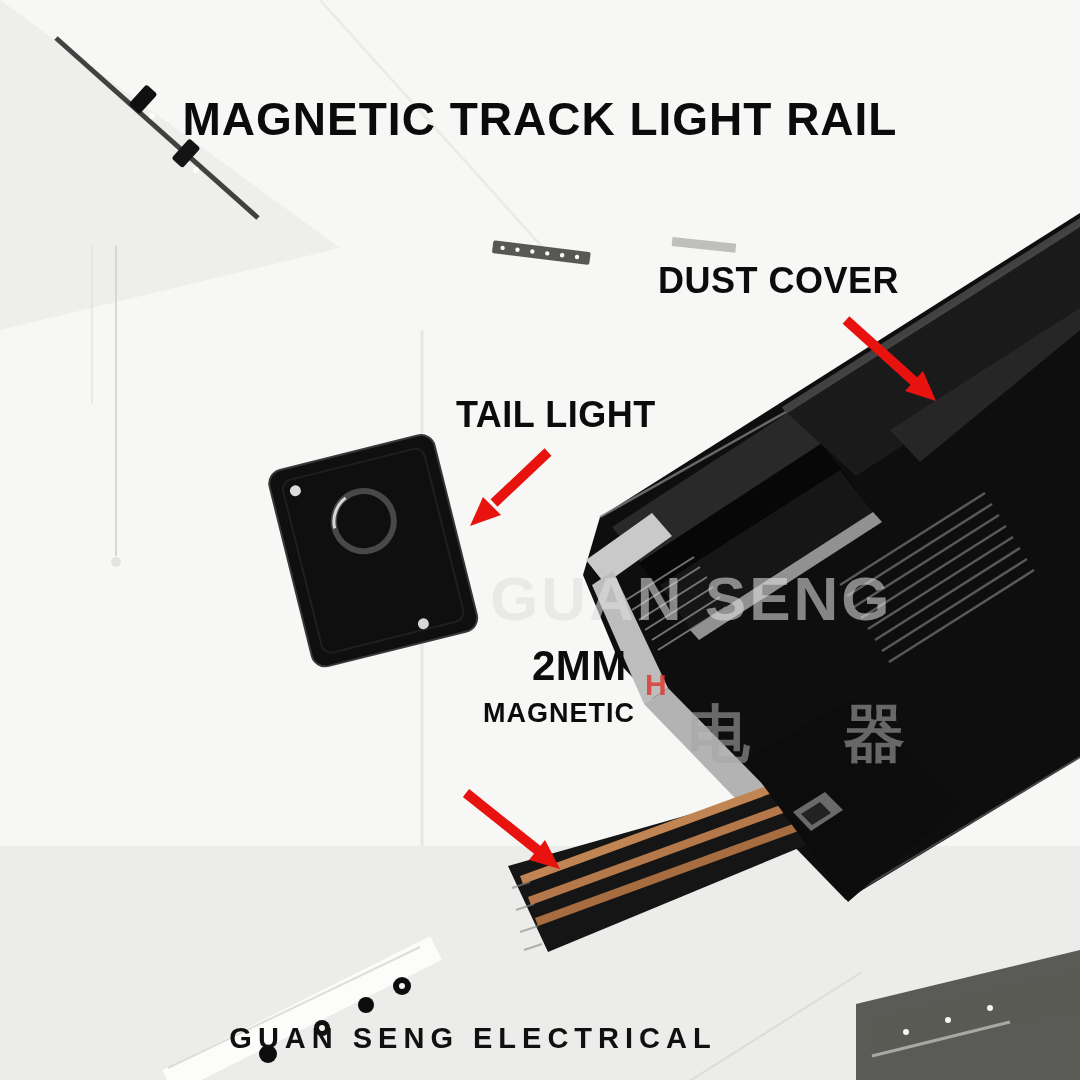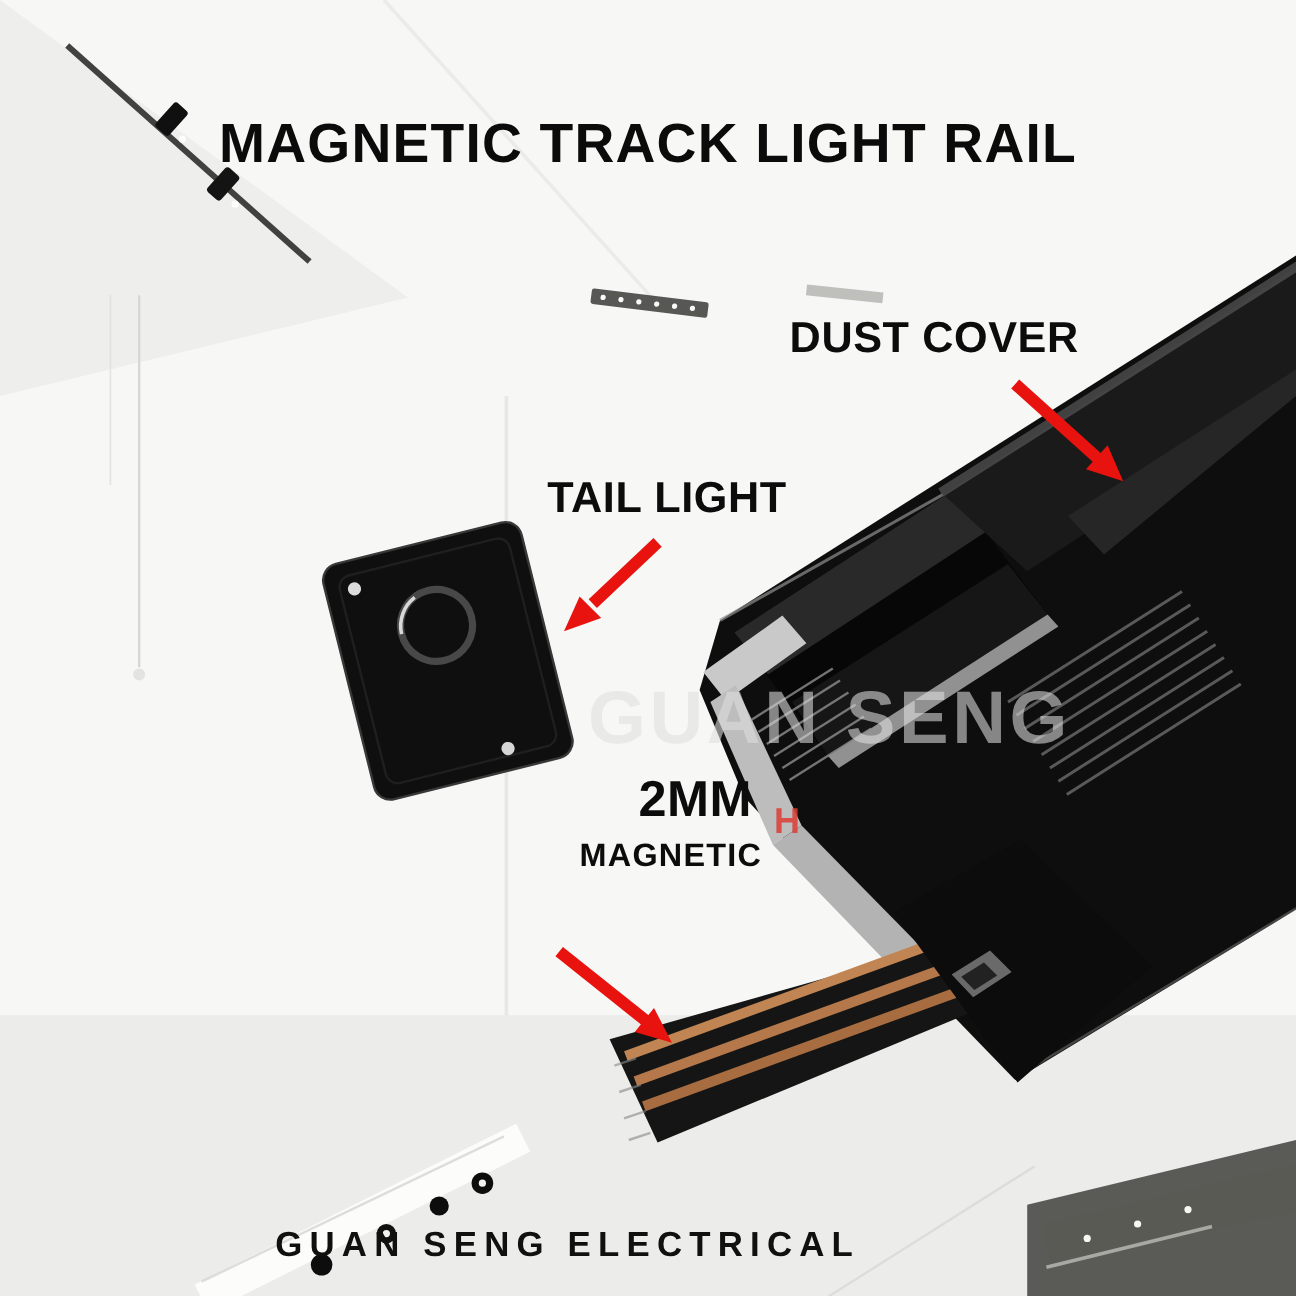--- a/index.html
+++ b/index.html
@@ -151,20 +151,21 @@
       <rect x="300" y="462" width="146" height="178" rx="10" fill="none" stroke="#1f1f1f" stroke-width="2"></rect>
       <circle cx="371" cy="520" r="30" fill="none" stroke="#484848" stroke-width="6"></circle>
       <path d="M341,520 a30,30 0 0 1 18,-27" fill="none" stroke="#d8d8d8" stroke-width="3"></path>
       <circle cx="312" cy="474" r="5.5" fill="#dcdcdc"></circle>
       <circle cx="404" cy="634" r="5.5" fill="#d6d6d6"></circle>
     </g>
   </svg>
 
   <div class="wm" style="left:490px;top:532px;font-size:62px;margin-top:31px;">GUAN SENG</div>
   <div class="wm-red" style="left:645px;top:668px;">H</div>
+  <div class="wm-cjk" style="left:688px;top:692px;">电 器</div>
 
   <svg class="layer" viewBox="0 0 1080 1080" style="pointer-events:none;">
     <g>
       <line x1="846" y1="320" x2="916" y2="383" stroke="#e8120e" stroke-width="10"></line>
       <polygon points="936,401 905,391 923,371" fill="#e8120e"></polygon>
     </g>
     <g>
       <line x1="548" y1="452" x2="494" y2="503" stroke="#e8120e" stroke-width="10"></line>
       <polygon points="470,526 483,497 501,515" fill="#e8120e"></polygon>
     </g>

